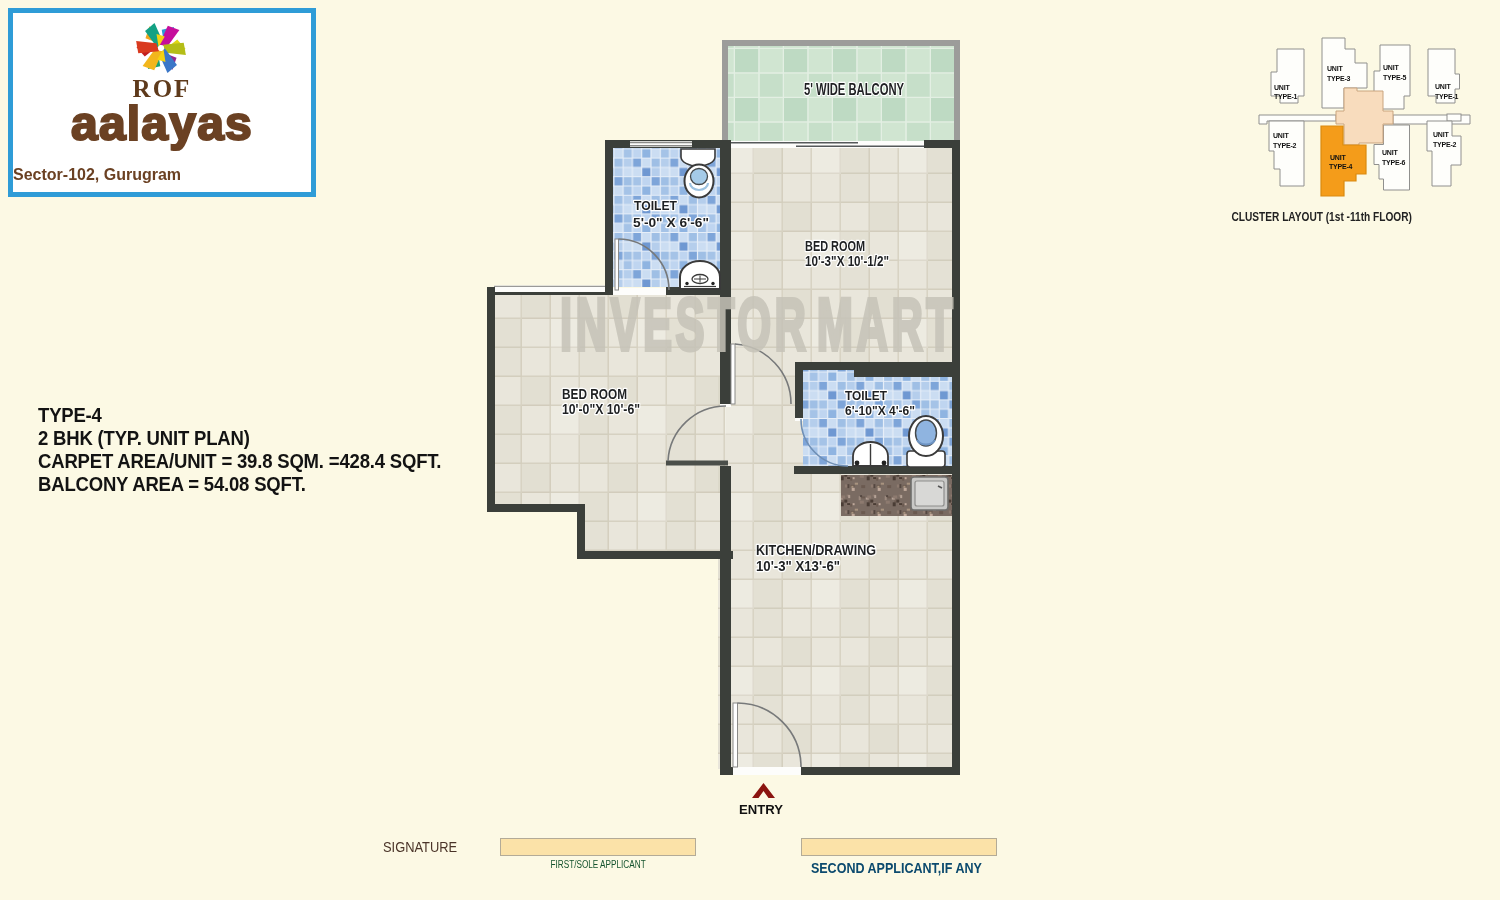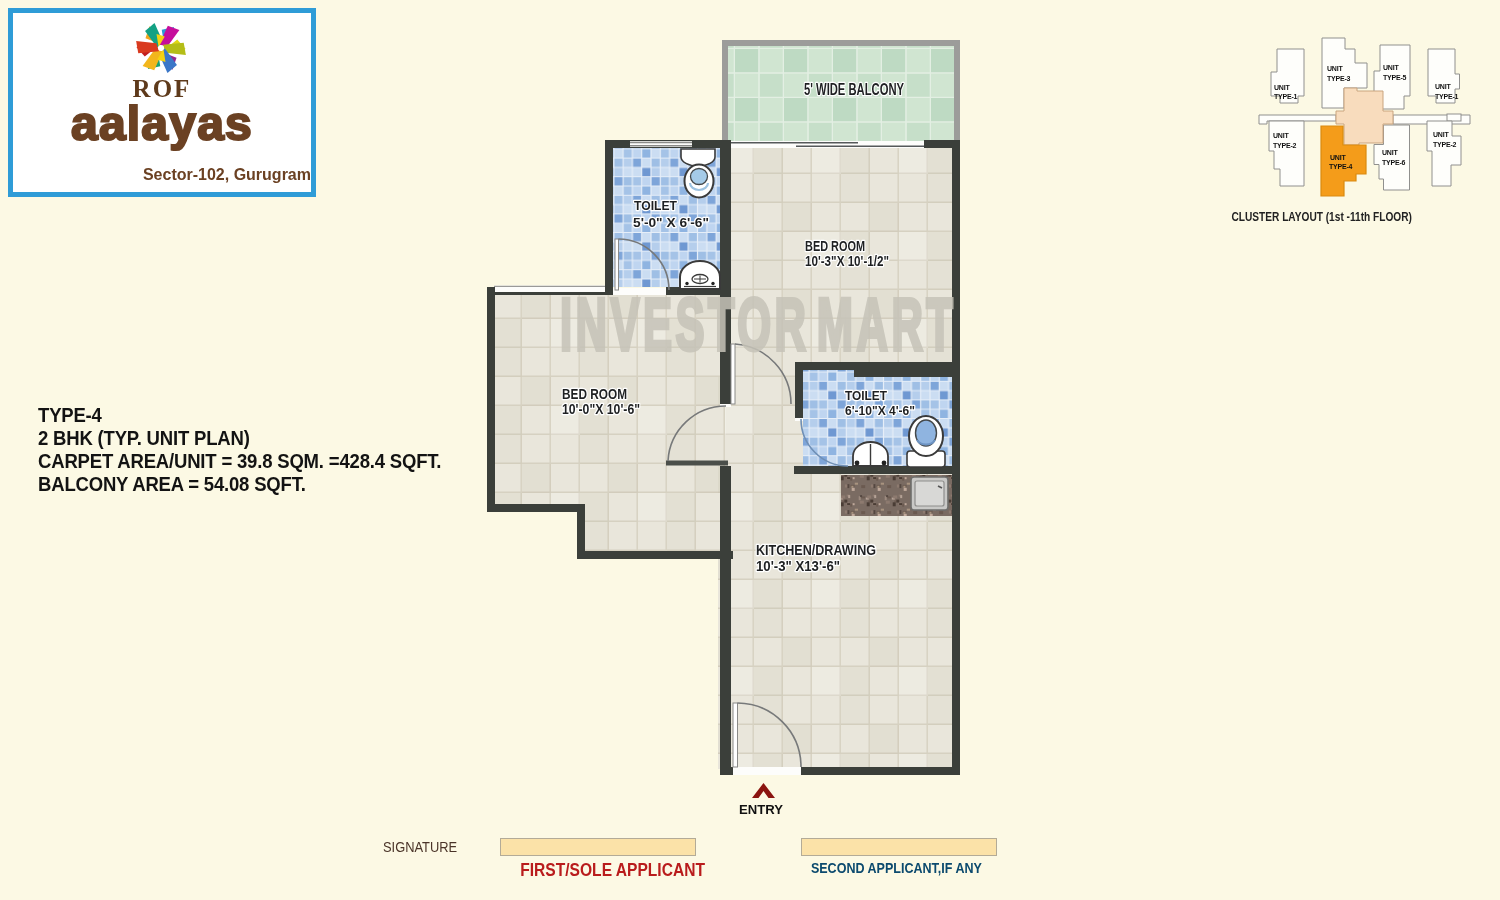--- a/index.html
+++ b/index.html
@@ -286,21 +286,21 @@
           <path d="M-3,-1 L-7,-16 L3,-14 Z" transform="rotate(184)"></path>
         </g>
 <circle cx="0" cy="0" r="3.2" fill="#fff"></circle>
 </g>
 </svg>
 
 <div class="abs" style="left:0;top:83px;width:298px;text-align:center;font-weight:bold;font-size:48px;line-height:56px;letter-spacing:1.2px;color:#6B4123;-webkit-text-stroke:2.2px #6B4123">aalayas</div>
 
 <div class="abs" style="left:0;top:62px;width:298px;text-align:center;font-weight:bold;font-size:25px;color:#5E3A1B;letter-spacing:2px;font-family:'Liberation Serif',serif">ROF</div>
 
-<div class="abs" style="left:0;top:152px;width:298px;text-align:right;font-weight:bold;font-size:16px;line-height:20px;color:#6B4123">Sector-102, Gurugram</div>
+<div class="abs" style="left:0;top:152px;width:298px;text-align:left;font-weight:bold;font-size:16px;line-height:20px;color:#6B4123">Sector-102, Gurugram</div>
 </div>
 
 <div class="abs" style="left:38px;top:404px;font-weight:bold;font-size:19.5px;color:#131313;line-height:23.1px;letter-spacing:-0.2px;white-space:nowrap;transform:scaleX(0.95);transform-origin:0 0">
 TYPE-4<br>
 2 BHK (TYP. UNIT PLAN)<br>
 CARPET AREA/UNIT = 39.8 SQM. =428.4 SQFT.<br>
 BALCONY AREA = 54.08 SQFT.
 </div>
 
 <svg class="abs" style="left:1255px;top:30px" width="225" height="185" viewBox="0 0 225 185">
@@ -375,15 +375,15 @@
 </svg>
 
 <div class="abs" style="left:1206px;top:209px;width:225px;text-align:left;font-weight:bold;font-size:13px;color:#222;white-space:nowrap"><span style="display:inline-block;transform:scaleX(0.78);transform-origin:center">CLUSTER LAYOUT (1st -11th FLOOR)</span></div>
 
 <div class="abs" style="left:383px;top:839px;font-weight:normal;font-size:14px;color:#4A3428"><span style="display:inline-block;transform:scaleX(0.92);transform-origin:left">SIGNATURE</span></div>
 
 <div class="abs" style="left:500px;top:838px;width:196px;height:18px;background:#FBE2A8;border:1px solid #b3ab97"></div>
 
 <div class="abs" style="left:801px;top:838px;width:196px;height:18px;background:#FBE2A8;border:1px solid #b3ab97"></div>
 
-<div class="abs" style="left:500px;top:859px;width:196px;text-align:center;font-weight:bold;font-size:19px;color:#b91c1c;white-space:nowrap"><span style="display:inline-block;transform:scaleX(0.82);transform-origin:center">FIRST/SOLE APPLICANT</span></div>
+<div class="abs" style="left:500px;top:859px;width:196px;text-align:center;font-weight:normal;font-size:10px;color:#14532d;white-space:nowrap"><span style="display:inline-block;transform:scaleX(0.82);transform-origin:center">FIRST/SOLE APPLICANT</span></div>
 
 <div class="abs" style="left:750px;top:859px;width:292px;text-align:center;font-weight:bold;font-size:15px;color:#0c4a6e;white-space:nowrap"><span style="display:inline-block;transform:scaleX(0.835);transform-origin:center">SECOND APPLICANT,IF ANY</span></div>
 
 </body></html>

